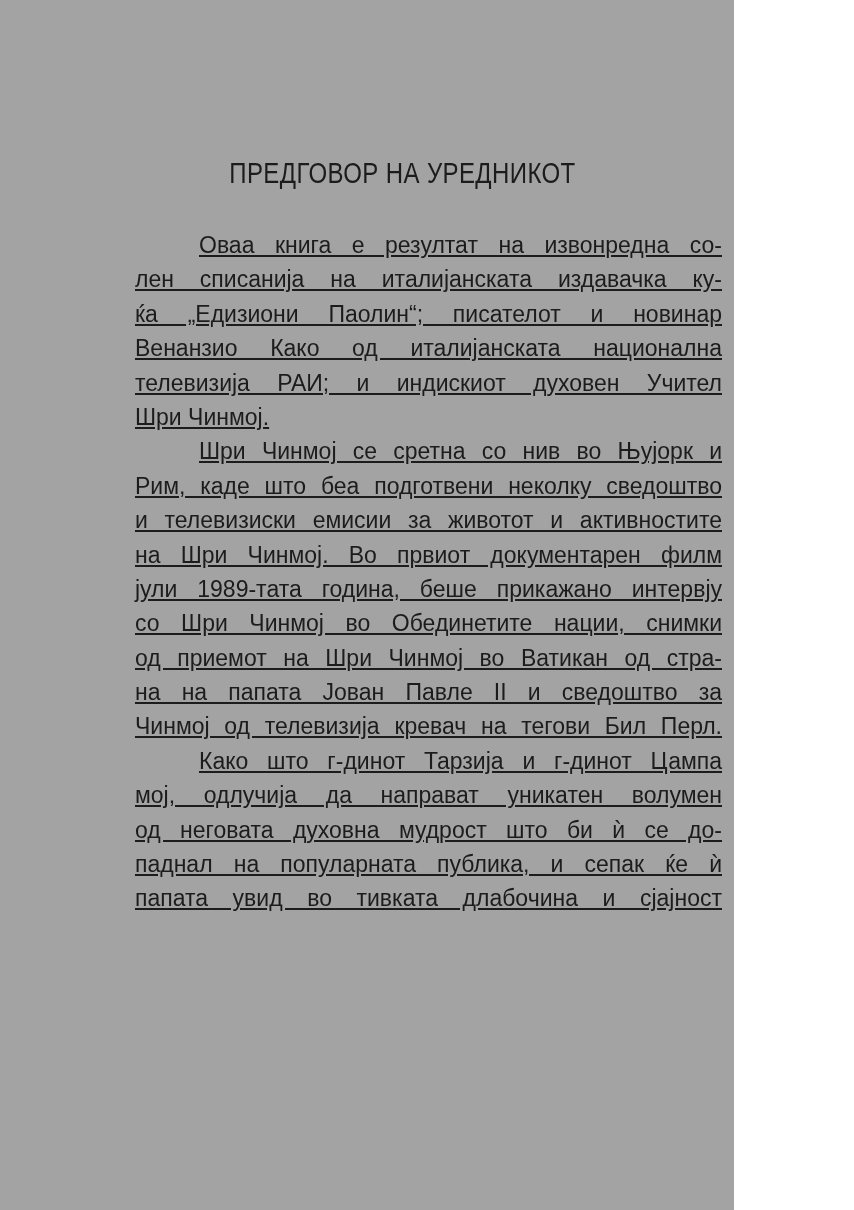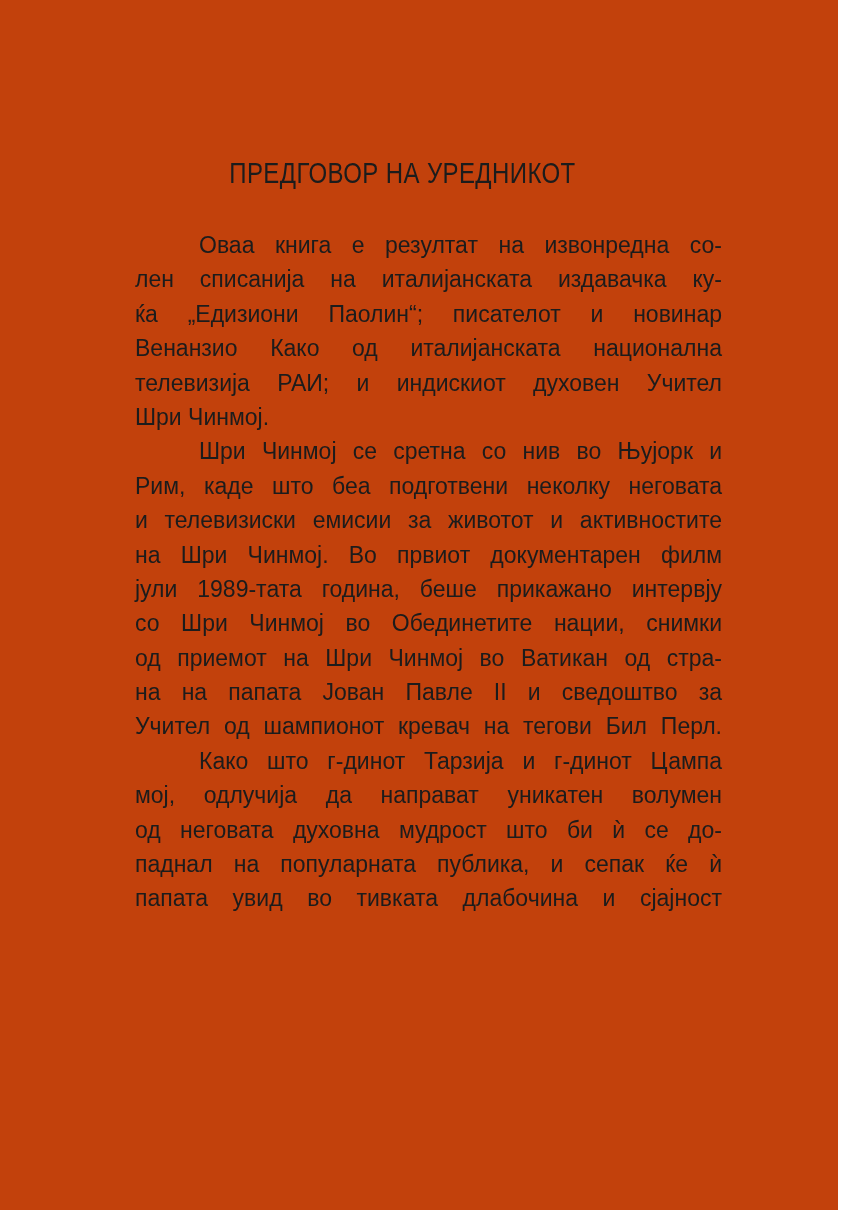--- a/index.html
+++ b/index.html
@@ -2,23 +2,23 @@
 <html><head>
 <meta charset="utf-8">
 <style>
   html, body {
     margin: 0;
     padding: 0;
     background: #ffffff;
   }
   .page {
     position: relative;
-    width: 838px;
+    width: 734px;
     height: 1210px;
-    background: #c2410c;
+    background: #a3a3a3;
     font-family: "Liberation Sans", sans-serif;
     color: #1c1c1c;
     overflow: hidden;
   }
   .title-row {
     position: absolute;
     top: 157px;
     left: 135px;
     width: 587px;
     text-align: center;
@@ -40,20 +40,21 @@
     top: 228px;
     left: 135px;
     width: 587px;
     font-size: 23px;
     line-height: 34.4px;
   }
   .line {
     height: 34.4px;
     text-align: justify;
     text-align-last: justify;
+    text-decoration: underline;
   }
   .line.noj {
     text-align: left;
     text-align-last: left;
   }
   .line.indent {
     text-indent: 64px;
   }
 </style>
 </head>
@@ -64,27 +65,27 @@
     <span class="title-inner">ПРЕДГОВОР НА УРЕДНИКОТ</span>
   </div>
   <div class="body-block">
       <div class="line indent">Оваа книга е резултат на извонредна со-</div>
       <div class="line">лен списанија на италијанската издавачка ку-</div>
       <div class="line">ќа „Едизиони Паолин“; писателот и новинар</div>
       <div class="line">Венанзио Како од италијанската национална</div>
       <div class="line">телевизија РАИ; и индискиот духовен Учител</div>
       <div class="line noj">Шри Чинмој.</div>
       <div class="line indent">Шри Чинмој се сретна со нив во Њујорк и</div>
-      <div class="line">Рим, каде што беа подготвени неколку неговата</div>
+      <div class="line">Рим, каде што беа подготвени неколку сведоштво</div>
       <div class="line">и телевизиски емисии за животот и активностите</div>
       <div class="line">на Шри Чинмој. Во првиот документарен филм</div>
       <div class="line">јули 1989-тата година, беше прикажано интервју</div>
       <div class="line">со Шри Чинмој во Обединетите нации, снимки</div>
       <div class="line">од приемот на Шри Чинмој во Ватикан од стра-</div>
       <div class="line">на на папата Јован Павле II и сведоштво за</div>
-      <div class="line">Учител од шампионот кревач на тегови Бил Перл.</div>
+      <div class="line">Чинмој од телевизија кревач на тегови Бил Перл.</div>
       <div class="line indent">Како што г-динот Тарзија и г-динот Цампа</div>
       <div class="line">мој, одлучија да направат уникатен волумен</div>
       <div class="line">од неговата духовна мудрост што би ѝ се до-</div>
       <div class="line">паднал на популарната публика, и сепак ќе ѝ</div>
       <div class="line">папата увид во тивката длабочина и сјајност</div>
     </div>
 </div>
 
 </body></html>

